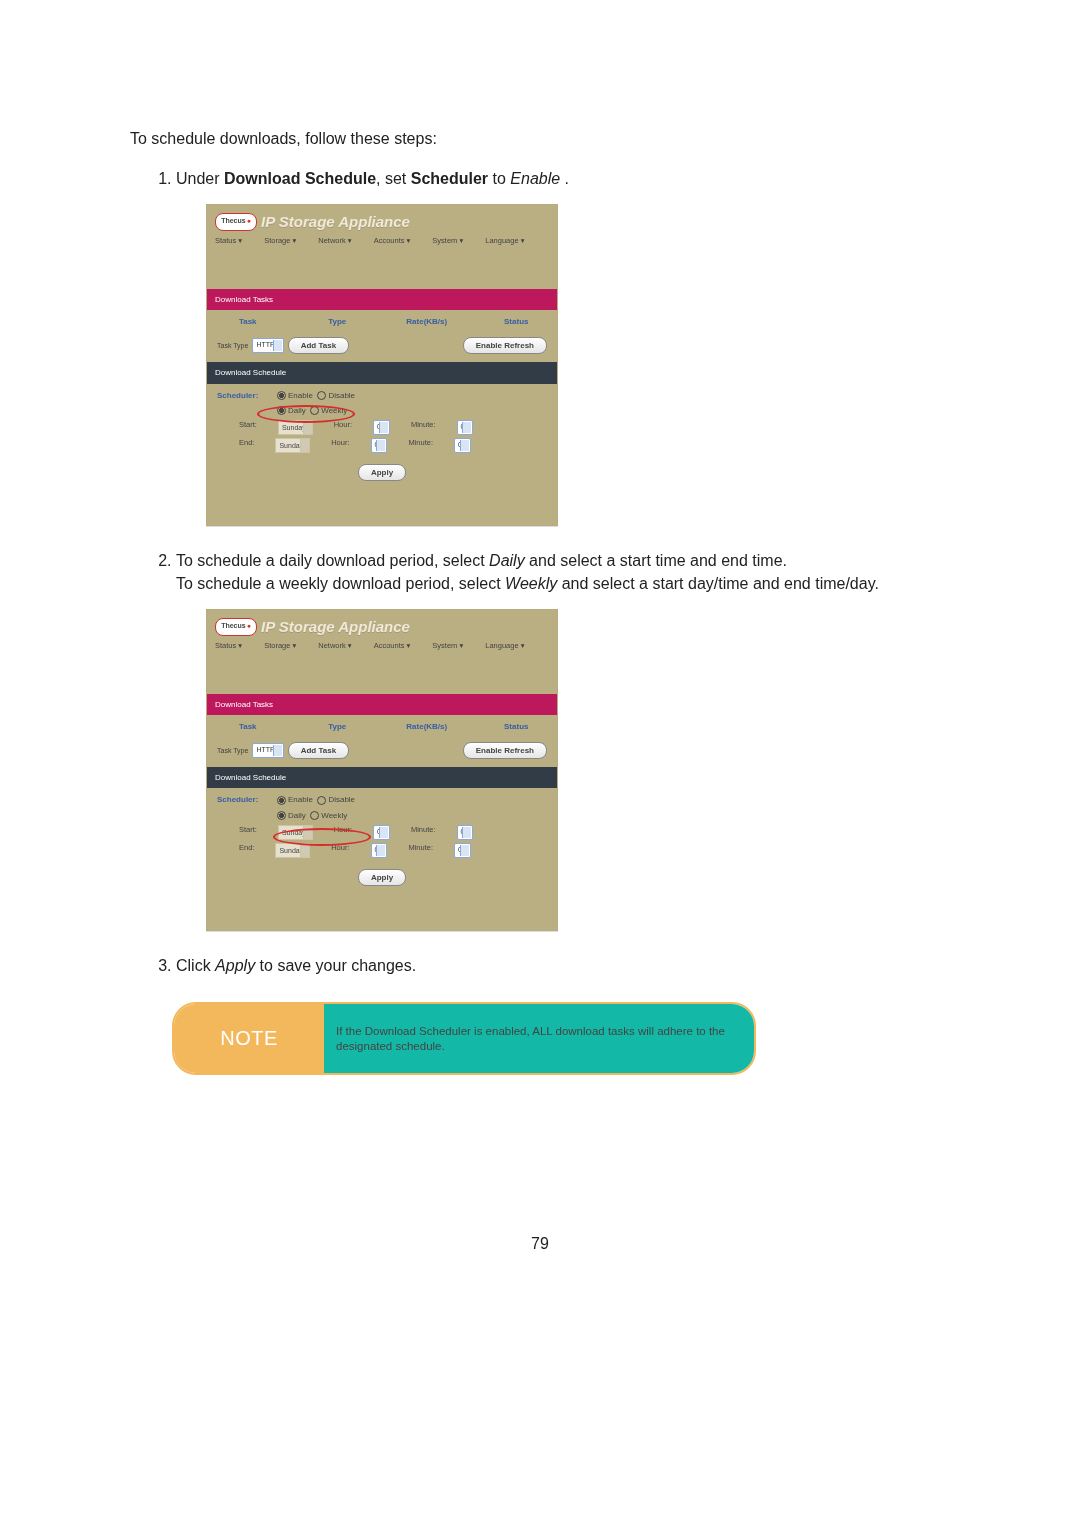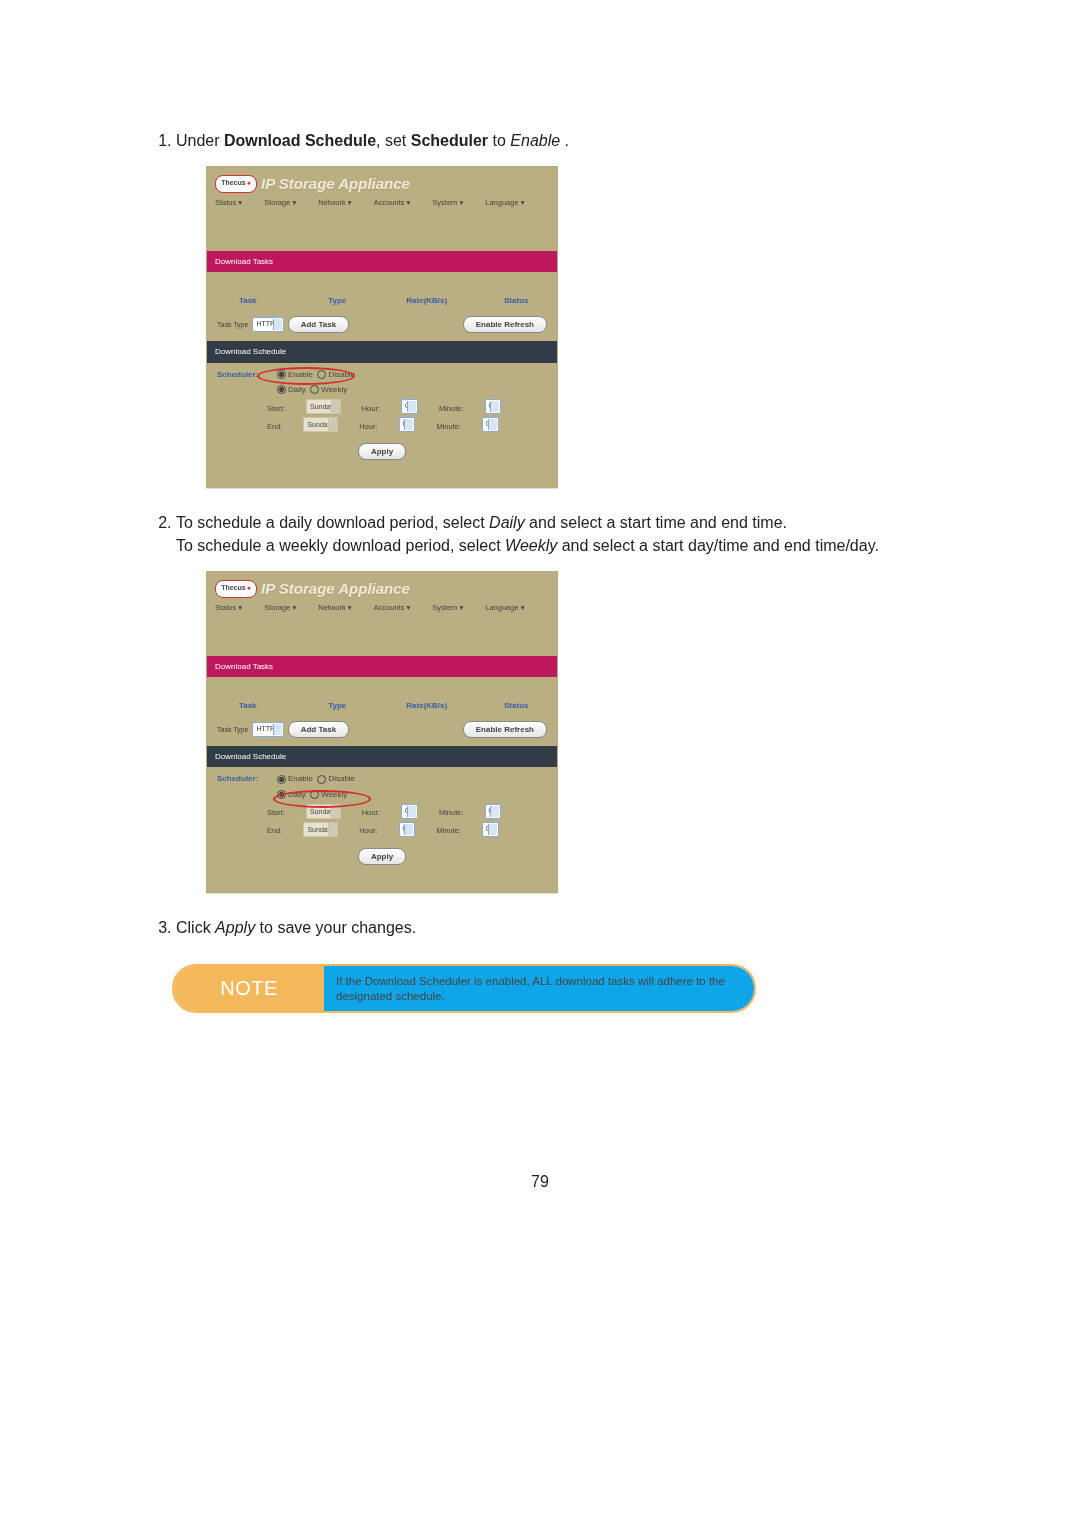--- a/index.html
+++ b/index.html
@@ -14,56 +14,57 @@
   box-shadow:0 1px 0 #ddd;position:relative;font-size:7px;color:#3f3f3f;overflow:hidden}
 .hdr{display:flex;align-items:center;gap:4px;padding:6px 8px 0}
 .logo{width:40px;height:16px;background:#fff;border:1px solid #c33;border-radius:8px;
   font-size:7px;text-align:center;line-height:14px;color:#444;font-weight:700}
 .logo::after{content:"●";color:#d33;margin-left:1px}
 .iptitle{font-size:15px;color:#efe9d8;font-style:italic;font-weight:700;
   text-shadow:0 1px 0 #a49875}
 .mbar{display:flex;gap:22px;padding:4px 8px 0;font-size:7.5px;color:#444}
 .mbar span::after{content:" ▾"}
 .band{background:#be185d;color:#fff;padding:5px 8px;font-size:8px;margin-top:42px}
-.tbl{display:flex;padding:23px 10px 10px;gap:28px;justify-content:space-around;font-size:8px;font-weight:700;color:#375fa6}
+.tbl{display:flex;padding:6px 10px 10px;gap:28px;justify-content:space-around;font-size:8px;font-weight:700;color:#375fa6}
 .tbl>div{flex:1;text-align:center}
 .rowc{display:flex;align-items:center;gap:4px;padding:0 10px 8px}
 .sel{background:#fff;border:1px solid #8ba9d6;border-radius:2px;padding:0 8px 0 3px;height:13px;
   line-height:12px;font-size:7px;color:#333;position:relative}
 .sel::after{content:"";position:absolute;right:1px;top:1px;width:8px;height:11px;
   background:#d9e4f4;border-left:1px solid #8ba9d6}
 .btn{background:linear-gradient(#fff,#e5e5e5);border:1px solid #888;border-radius:8px;
   padding:2px 12px;font-size:8px;color:#444;font-weight:700}
 .spacer{flex:1}
 .darkband{background:#313c47;color:#fff;padding:5px 8px;font-size:8px}
 .sched{padding:6px 10px 4px;display:grid;grid-template-columns:60px 1fr;row-gap:4px;font-size:8px;color:#375fa6;font-weight:700}
 .sched .val{color:#444;font-weight:400}
 .radio{display:inline-block;width:7px;height:7px;border:1px solid #444;border-radius:50%;margin-right:2px;vertical-align:middle}
 .radio.on{background:radial-gradient(#444 45%,transparent 50%)}
-.timerow{display:flex;align-items:flex-end;gap:21px;font-size:7.5px;color:#444;margin-left:60px;margin-bottom:3px}
+.timerow{display:flex;align-items:flex-start;gap:21px;font-size:7.5px;color:#444;margin-left:32px;margin-bottom:3px}
 .daybox{background:#e6e1ce;border:1px solid #ccc4a5;padding:0 6px 0 3px;height:13px;line-height:13px;font-size:7px;position:relative}
 .daybox::after{content:"";position:absolute;right:0;top:0;width:8px;height:13px;background:#d0cab4;border-left:1px solid #ccc4a5}
 .applyrow{display:flex;justify-content:center;padding:8px 0 0}
 .oval{position:absolute;border:2px solid #d62c2c;border-radius:50%;width:94px;height:14px;pointer-events:none}
 .ov1{left:50px;top:200px}
 .ov2{left:66px;top:218px}
 
 
 .notewrap{display:flex;margin:24px 0 0 42px;width:580px;border-radius:24px;overflow:hidden;
   border:2px solid #f3b85c}
 .notekey{background:#f3b85c;color:#fff;display:flex;align-items:center;justify-content:center;
   width:150px;font-size:20px;padding:10px 0;letter-spacing:.5px}
-.notetxt{flex:1;background:#0ea5e9;padding:8px 12px;font-size:11.5px;color:#444;line-height:1.3}
+.notetxt{flex:1;background:#14b8a6;padding:20px 12px;font-size:11.5px;color:#444;line-height:1.3}
 
 .pgnum{text-align:center;margin-top:160px;font-size:16px;color:#222}
 </style>
 </head>
 <body>
 
 <div class="page">
+  <p class="body-text">To schedule downloads, follow these steps:</p>
 
   <ol>
     <li>
       <span>Under </span><span class="bold">Download Schedule</span><span>, set </span><span class="bold">Scheduler</span><span> to </span><span class="ital">Enable</span><span>  .</span>
 
       
       <div class="shot">
         <div class="hdr">
             <div class="logo">Thecus</div>
           <div class="iptitle">IP Storage Appliance</div>

